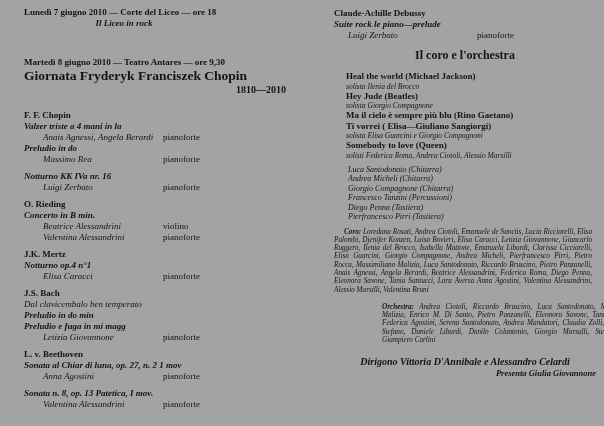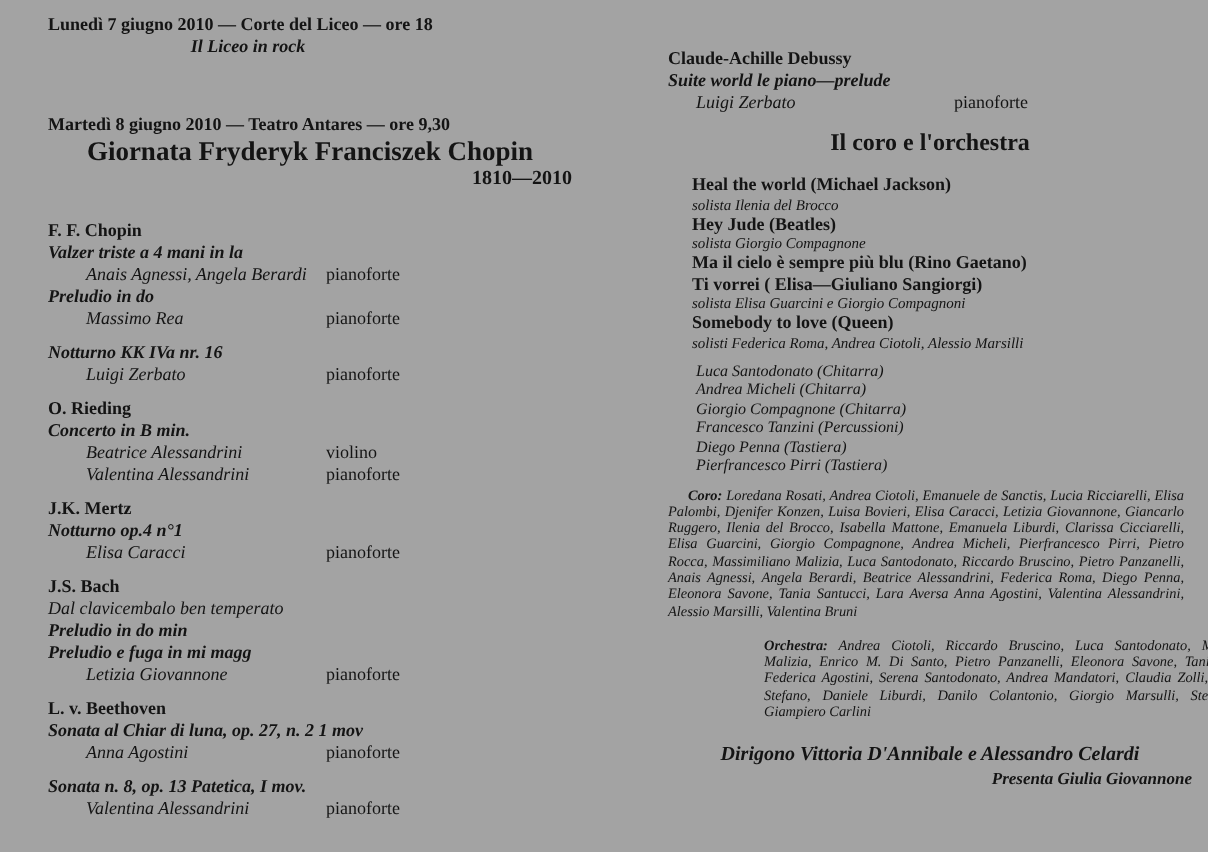--- a/index.html
+++ b/index.html
@@ -2,28 +2,28 @@
 <html><head>
 <meta charset="utf-8">
 <style>
   html,body { margin:0; padding:0; background:#e8e8e8; }
   .page {
     position:relative; width:604px; height:426px; margin:0 auto;
     background:#a3a3a3; color:#141414; overflow:hidden;
     font-family:"Liberation Serif", serif;
   }
   .col-left  { position:absolute; left:24px; top:7px;  width:262px; }
-  .col-right { position:absolute; left:334px; top:24px; width:262px; }
+  .col-right { position:absolute; left:334px; top:8px; width:262px; }
 
   
   .date-line { font-weight:bold; font-size:9px; line-height:11px; }
   .event-sub { font-weight:bold; font-style:italic; font-size:9px; line-height:11px; text-align:center; width:200px; }
   .event1 { margin-bottom:12px; }
   .event2 { margin-bottom:14px;margin-top:28px; }
-  .big-title { font-weight:bold; font-size:13.5px; line-height:16px; text-align:center; }
+  .big-title { font-weight:bold; font-size:13.5px; line-height:16px; }
   .years { font-weight:bold; font-size:10px; line-height:12px; text-align:right; }
 
   .group { margin-bottom:6px; }
   .composer { font-weight:bold; font-size:9px; line-height:11px; }
   .work { font-weight:bold; font-style:italic; font-size:9px; line-height:11px; }
   .worknote { font-style:italic; font-size:9px; line-height:11px; }
   .perf { display:flex; font-size:9px; line-height:11px; }
   .perf .nm { flex:0 0 139px; box-sizing:border-box; padding-left:19px; font-style:italic; }
   .perf .in { font-style:normal; }
 
@@ -133,21 +133,21 @@
         <span class="in">pianoforte</span>
       </div>
     </div>
 
   </div>
 
   <div class="col-right">
 
     <div class="group debussy">
       <div class="composer">Claude-Achille Debussy</div>
-      <div class="work">Suite world le piano—prelude</div>
+      <div class="work">Suite rock le piano—prelude</div>
       <div class="perf">
         <span class="nm">Luigi Zerbato</span>
         <span class="in">pianoforte</span>
       </div>
     </div>
 
     <div class="section-heading">Il coro e l'orchestra</div>
 
     <div class="songs">
       <div class="song">Heal the world (Michael Jackson)</div>

